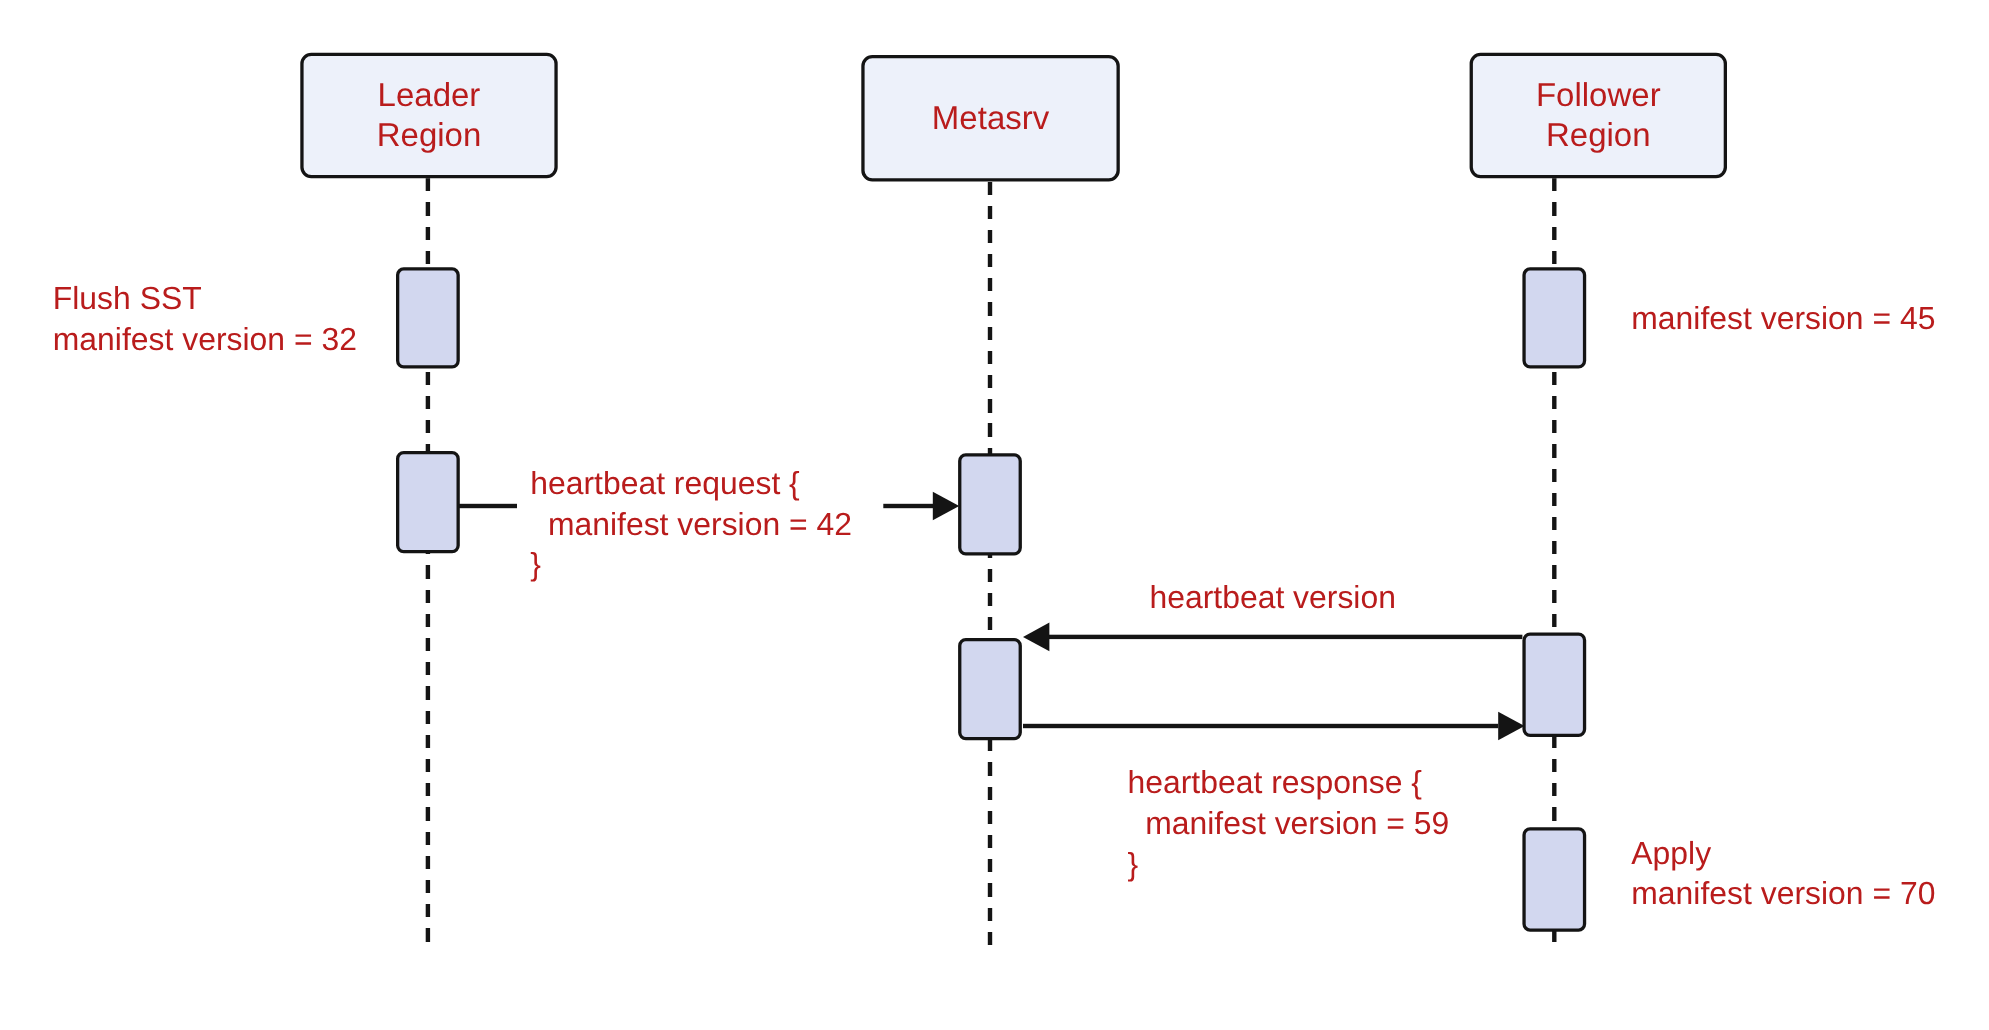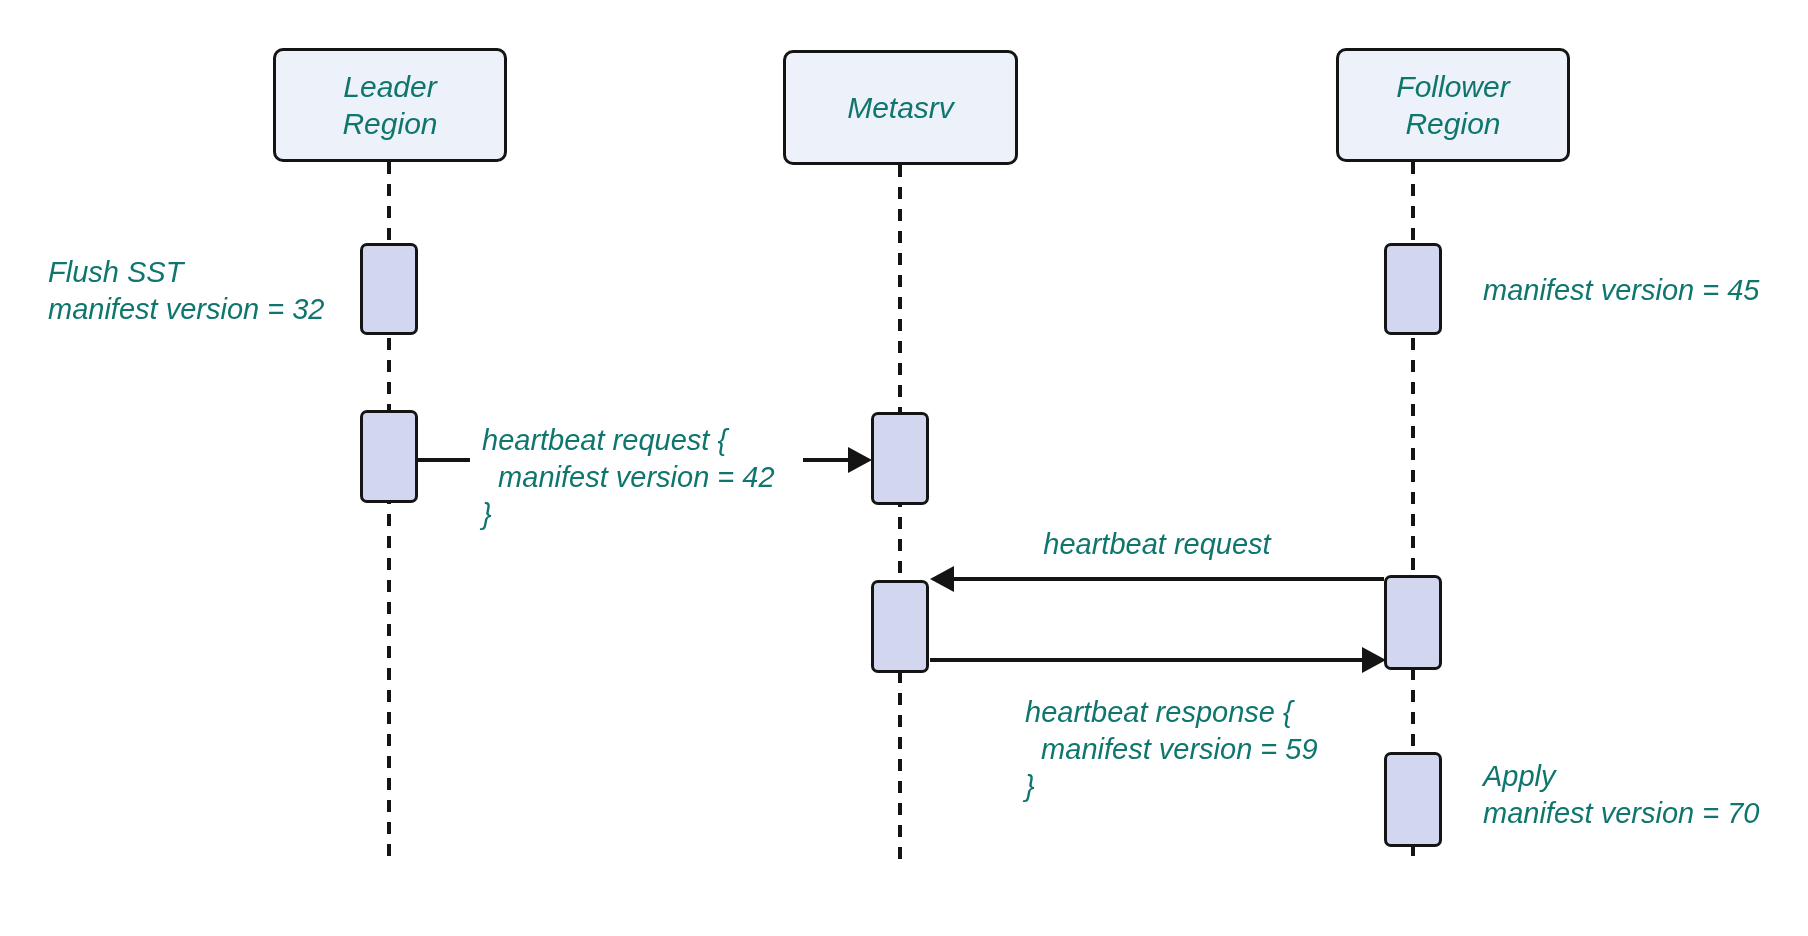--- a/index.html
+++ b/index.html
@@ -1,23 +1,22 @@
 <!DOCTYPE html>
 <html><head>
 <meta charset="utf-8">
 <style>
   html,body{margin:0;padding:0;background:#ffffff;}
   .canvas{
     position:relative;
     width:1808px;height:860px;
     background:#ffffff;
     font-family:"Liberation Sans", sans-serif;
-    color:#0f766e;
+    color:#b91c1c;
     overflow:hidden;
-    font-style:italic;
   }
   
   .actor{
     position:absolute;
     box-sizing:border-box;
     background:#edf1fa;
     border:3.5px solid #141414;
     border-radius:10px;
     display:flex;align-items:center;justify-content:center;
     text-align:center;
@@ -96,21 +95,21 @@
     <div class="arrow-r" style="left:848px;top:447px;"></div>
   </div>
   <div class="lbl" style="left:482px;top:406px;margin-top:16px;">heartbeat request {
   manifest version = 42
 }</div>
 
   <div>
     <div class="hline" style="left:952px;top:577px;width:432px;"></div>
     <div class="arrow-l" style="left:930px;top:566px;"></div>
   </div>
-  <div class="lbl center" style="left:930px;top:526px;width:454px;">heartbeat request</div>
+  <div class="lbl center" style="left:930px;top:526px;width:454px;">heartbeat version</div>
 
   <div>
     <div class="hline" style="left:930px;top:658px;width:432px;"></div>
     <div class="arrow-r" style="left:1362px;top:647px;"></div>
   </div>
   <div class="lbl" style="left:1025px;top:694px;">heartbeat response {
   manifest version = 59
 }</div>
 
   <div class="lbl" style="left:48px;top:254px;">Flush SST

